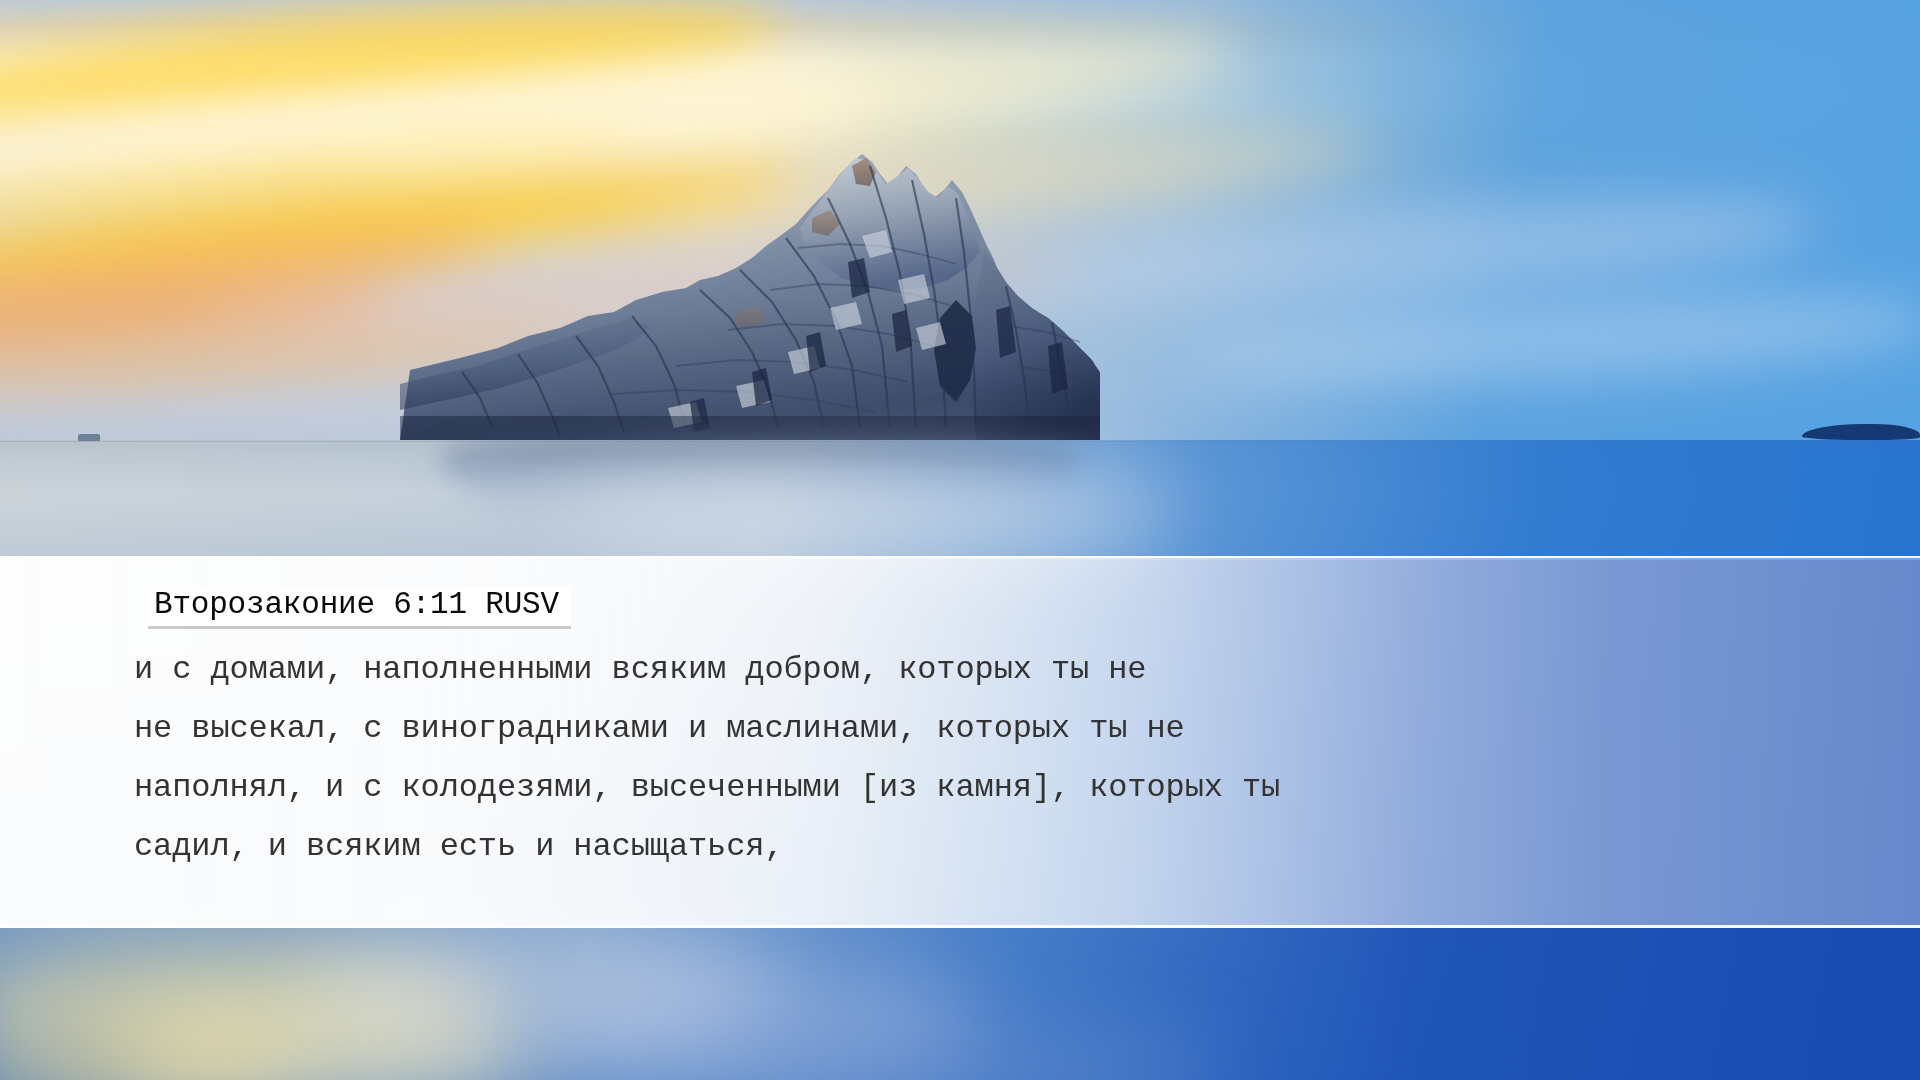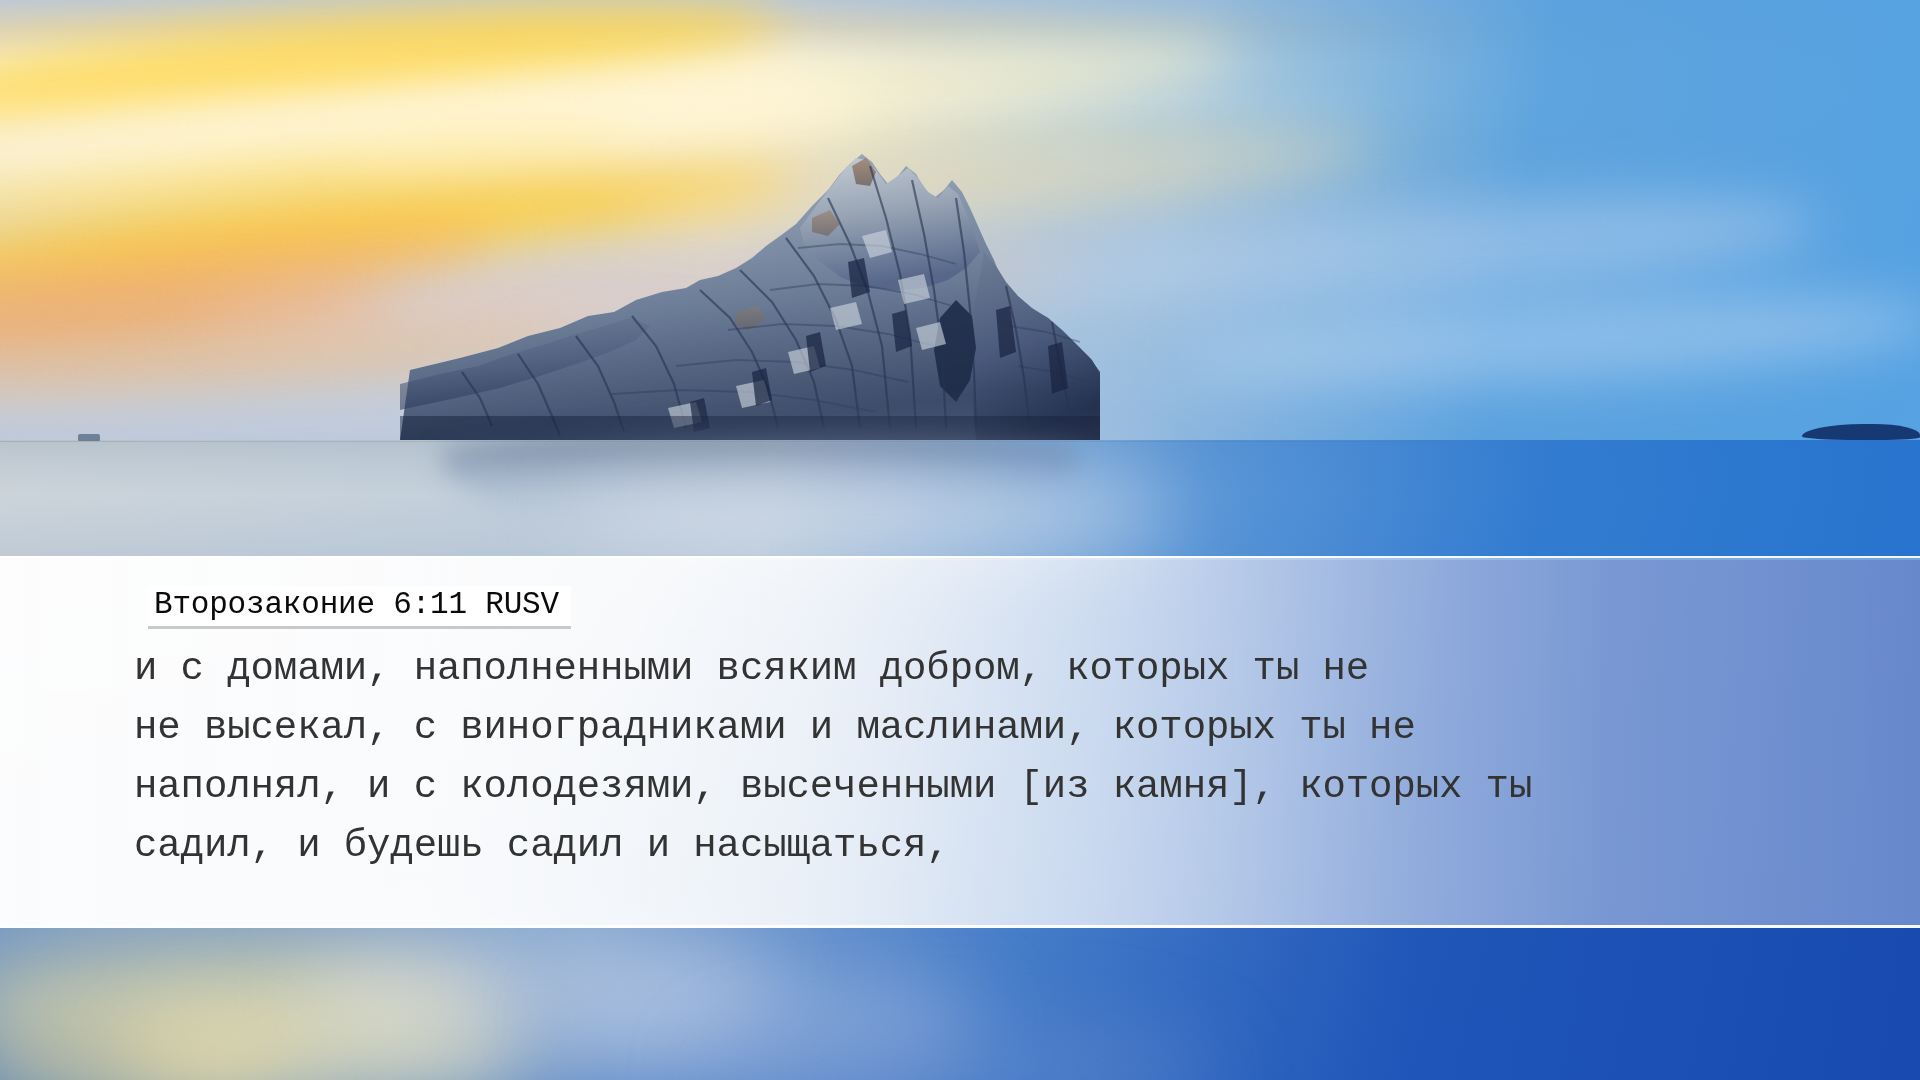--- a/index.html
+++ b/index.html
@@ -218,21 +218,21 @@
     letter-spacing: -0.2px;
     white-space: nowrap;
     border-bottom: 3px solid #c9c9c9;
   }
 
   .verse {
     position: absolute;
     left: 134px; top: 640px;
     width: 1500px;
     color: #333333;
-    font-size: 39px;
+    font-size: 32px;
     line-height: 59px;
     letter-spacing: -0.1px;
   }
   .verse .vline { display: block; white-space: nowrap; }
 </style>
 </head>
 <body>
 
 <div id="stage">
 
@@ -378,16 +378,16 @@
   </div>
 
   <div class="overlay"></div>
 
   <div class="citation">Второзаконие 6:11 RUSV</div>
 
   <div class="verse">
     <span class="vline">и с домами, наполненными всяким добром, которых ты не</span>
     <span class="vline">не высекал, с виноградниками и маслинами, которых ты не</span>
     <span class="vline">наполнял, и с колодезями, высеченными [из камня], которых ты</span>
-    <span class="vline">садил, и будешь садил и насыщаться,</span>
+    <span class="vline">садил, и всяким есть и насыщаться,</span>
   </div>
 
 </div>
 
 </body></html>

